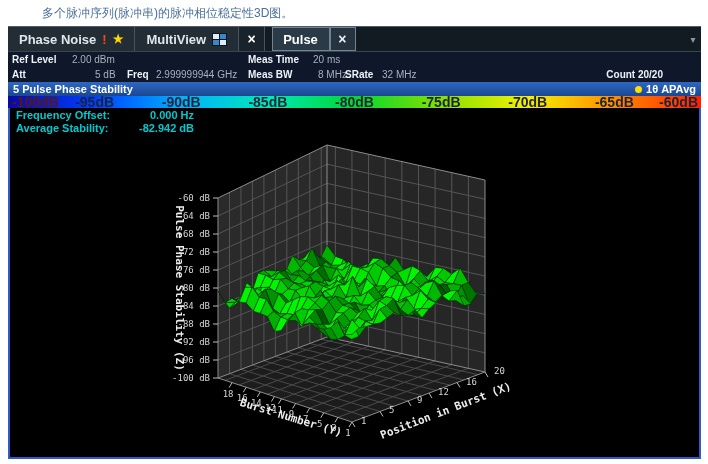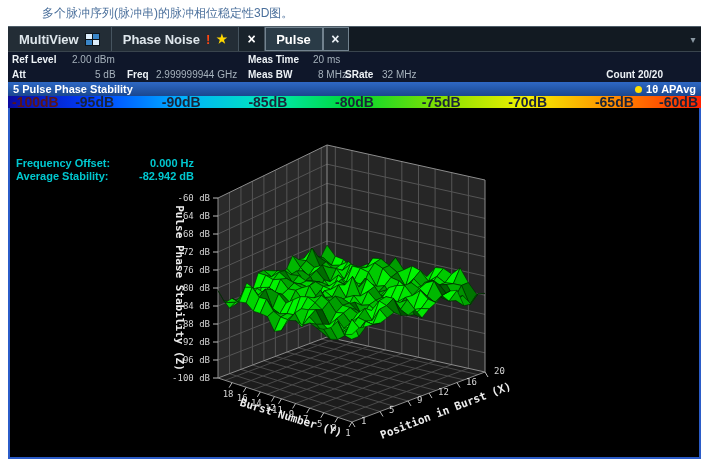--- a/index.html
+++ b/index.html
@@ -39,53 +39,53 @@
             font-weight:bold;display:flex;align-items:center;padding:0 5px;box-sizing:border-box;line-height:14px;}
   .tspacer{flex:1;}
   .dot{width:7px;height:7px;border-radius:50%;background:#ffe000;margin-right:4px;flex:0 0 auto;}
   .colorbar{height:12px;position:relative;}
   .cl{position:absolute;top:0;font-size:14px;font-weight:bold;color:#1b2438;line-height:12px;
       transform:translateX(-50%);white-space:nowrap;}
   .cl.first{transform:none;color:#5c1616;}
   .cl.last{transform:none;}
   .content{position:absolute;left:0;top:26px;width:693px;height:351px;background:#000;
            border:2px solid #2b5cc8;border-top:none;box-sizing:border-box;}
-  .info{position:absolute;left:6px;top:1px;font-size:11px;font-weight:bold;color:#00c8d0;margin-top:48px;}
+  .info{position:absolute;left:6px;top:1px;font-size:11px;font-weight:bold;color:#00c8d0;}
   .inforow{display:flex;height:13px;line-height:13px;}
   .il{width:106px;} .iv{width:72px;text-align:right;}
   #plot3d{position:absolute;left:0;top:0;}
   .tick{font:9px "DejaVu Sans Mono",monospace;fill:#d6d6d6;}
   .atitle{font:bold 11px "DejaVu Sans Mono",monospace;fill:#ececec;}
 </style>
 </head>
 <body>
 
 <div class="caption">多个脉冲序列(脉冲串)的脉冲相位稳定性3D图。</div>
 
 <div class="app">
 
   <div class="tabbar">
+    <div class="tab">
+      <span>Phase Noise</span>
+      <span class="warn">!</span>
+      <span class="star">★</span>
+    </div>
     <div class="tab">
       <span>MultiView</span>
       <span class="gridicon">
           <i class="gi1"></i>
           <i class="gi2"></i>
           <i class="gi3"></i>
           <i class="gi4"></i>
         </span>
     </div>
-    <div class="tab">
-      <span>Phase Noise</span>
-      <span class="warn">!</span>
-      <span class="star">★</span>
-    </div>
     <div class="tabclose">
       <span>×</span>
     </div>
-    <div class="tab active" style="">
+    <div class="tab active" style="margin-left:7px">
       <span>Pulse</span>
     </div>
     <div class="tabclose hl">
       <span>×</span>
     </div>
     <div class="tabspacer"></div>
     <div class="caret">▾</div>
   </div>
 
   <div class="hdr">

